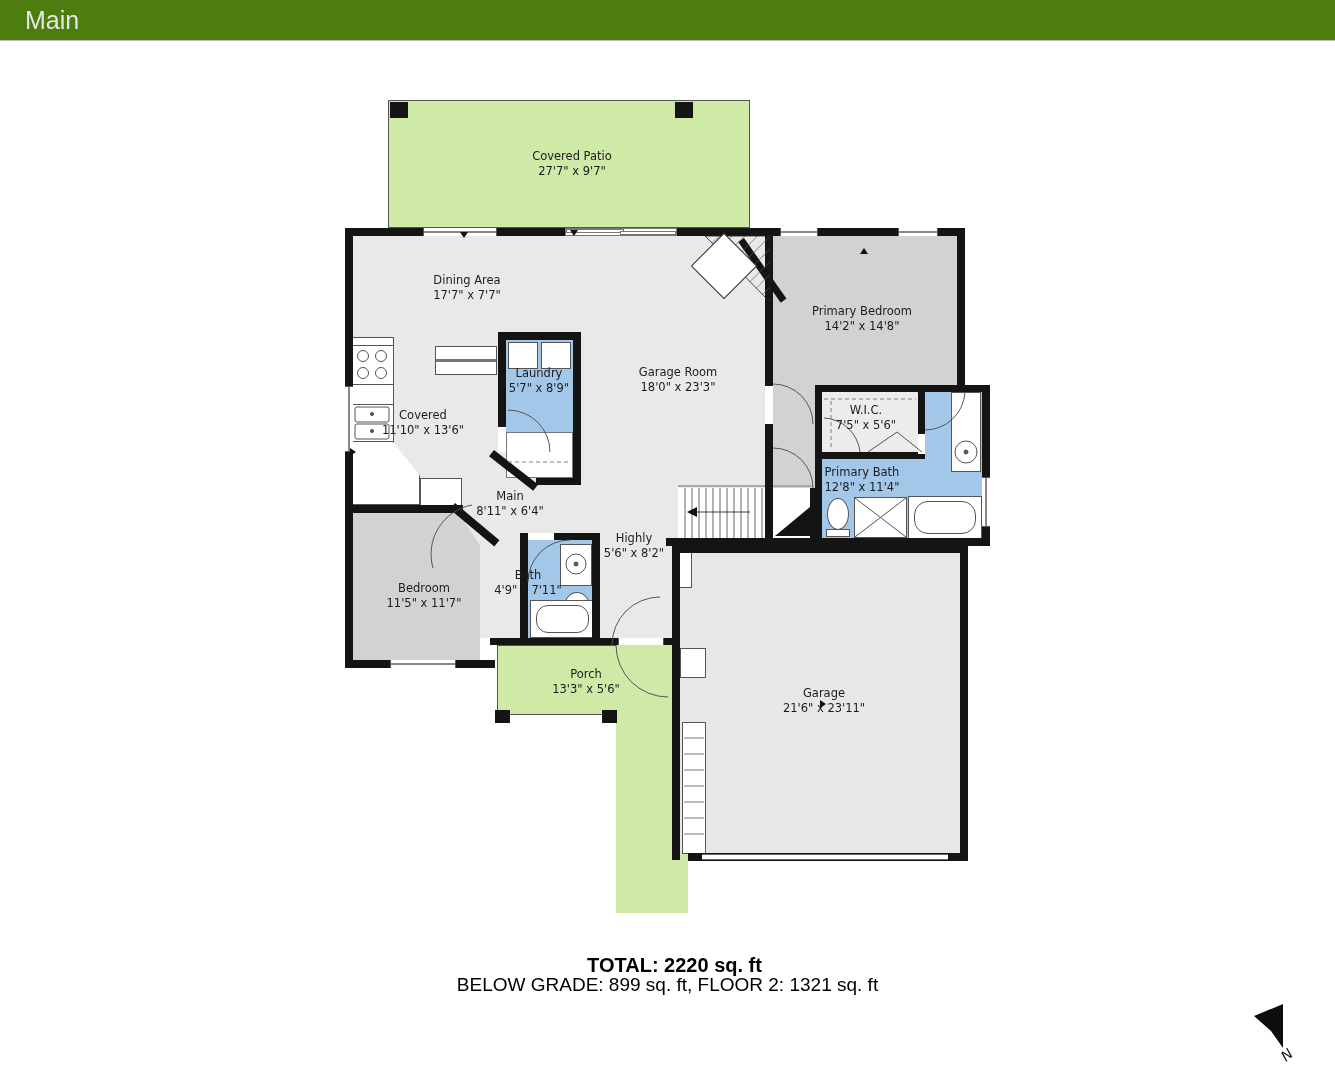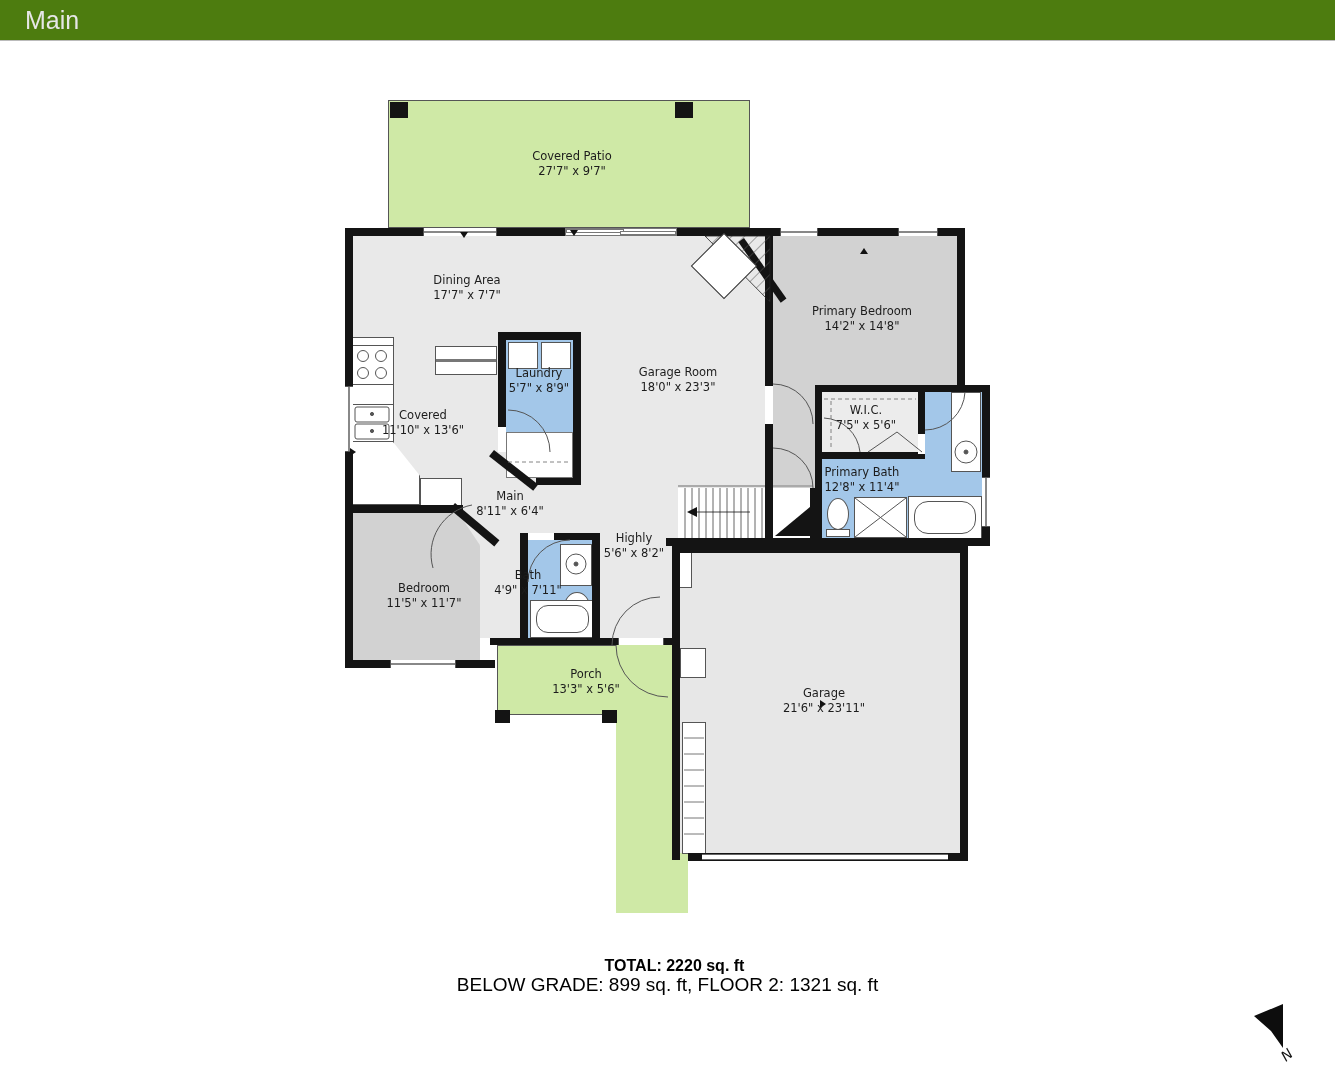--- a/index.html
+++ b/index.html
@@ -19,21 +19,21 @@
   .wht{background:#fff;}
   .fx{background:#fff;border:1px solid #555;z-index:20;}
   .win{background:#fff;z-index:40;}
   .winh{background:linear-gradient(#fff 42%,#888 42%,#888 58%,#fff 58%);border-left:1px solid #555;border-right:1px solid #555;}
   .winv{background:linear-gradient(90deg,#fff 42%,#888 42%,#888 58%,#fff 58%);border-top:1px solid #555;border-bottom:1px solid #555;}
   #overlay{position:absolute;left:0;top:0;z-index:50;pointer-events:none;}
   .lbl{position:absolute;z-index:60;transform:translate(-50%,-50%);text-align:center;
        font-size:11.5px;line-height:14.5px;color:#1c1c1c;white-space:nowrap;}
   #summary{position:absolute;left:0;top:956px;width:1335px;text-align:center;z-index:60;
            font-family:"Liberation Sans",sans-serif;color:#000;}
-  #summary .t{font-size:16px;font-weight:bold;line-height:19px;padding-left:14px;}
+  #summary .t{font-size:20px;font-weight:bold;line-height:19px;padding-left:14px;}
   #summary .l{font-size:19px;line-height:19px;}
   #summary .d{font-size:9px;margin-top:9px;color:#222;}
   .thin{position:absolute;background:#aaa;z-index:25;}
 </style>
 </head>
 <body>
 
 <div id="stage">
 
   <div id="topbar">

